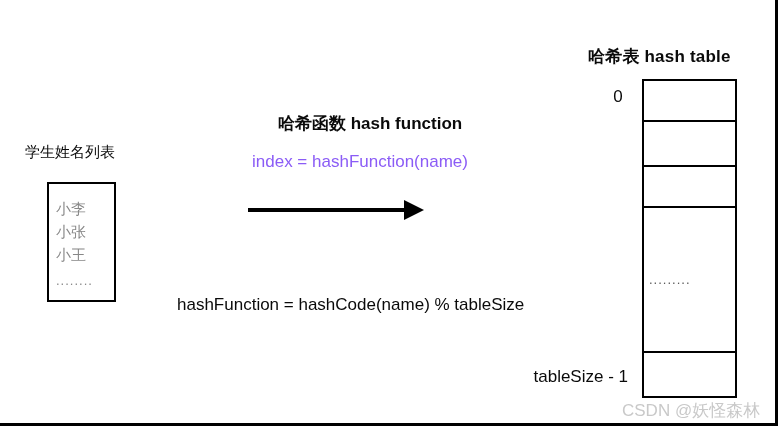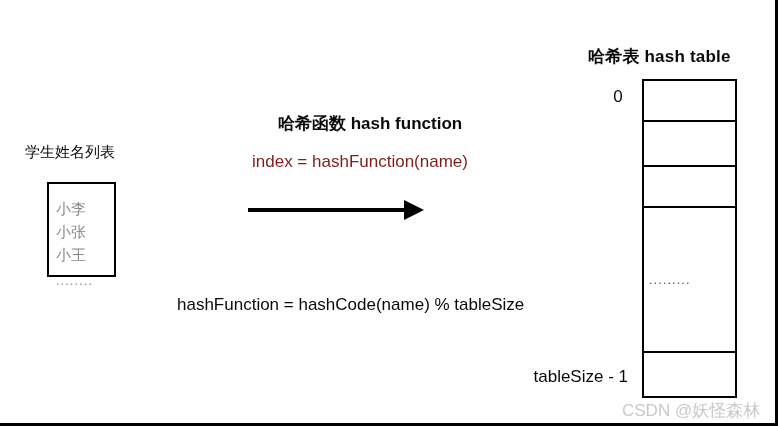--- a/index.html
+++ b/index.html
@@ -30,39 +30,39 @@
     letter-spacing: 0.2px;
     left: 588px; width: auto; margin-top: 21px;
   }
 
   .student-label {
     position: absolute; left: 25px; top: 143px;
     font-size: 15px; color: #0a0a0a;
   }
   .student-box {
     position: absolute; left: 47px; top: 182px;
-    width: 69px; height: 95px;
+    width: 69px; height: 120px;
     border: 2px solid #000; box-sizing: border-box;
     background: #fff;
   }
   .student-box .names {
     padding: 13px 0 0 7px;
     font-size: 15px; line-height: 23px; color: #878787;
   }
   .student-box .names .ellipsis-line {
     margin-top: 3px; font-size: 13px; letter-spacing: 1px; color: #8a8a8a;
   }
 
   .hash-fn-title {
     position: absolute; left: 252px; top: 112px;
     font-size: 17px; font-weight: bold; color: #0a0a0a; padding-left: 26px;
   }
   .index-formula {
     position: absolute; left: 252px; top: 152px;
-    font-size: 17px; color: #7f1d1d;
+    font-size: 17px; color: #8b5cf6;
   }
   .arrow {
     position: absolute; left: 247px; top: 197px; width: 177px; height: 26px;
   }
   .def-formula {
     position: absolute; left: 177px; top: 248px;
     font-size: 17px; color: #0a0a0a; margin-top: 47px;
   }
 
   .index0-label {

